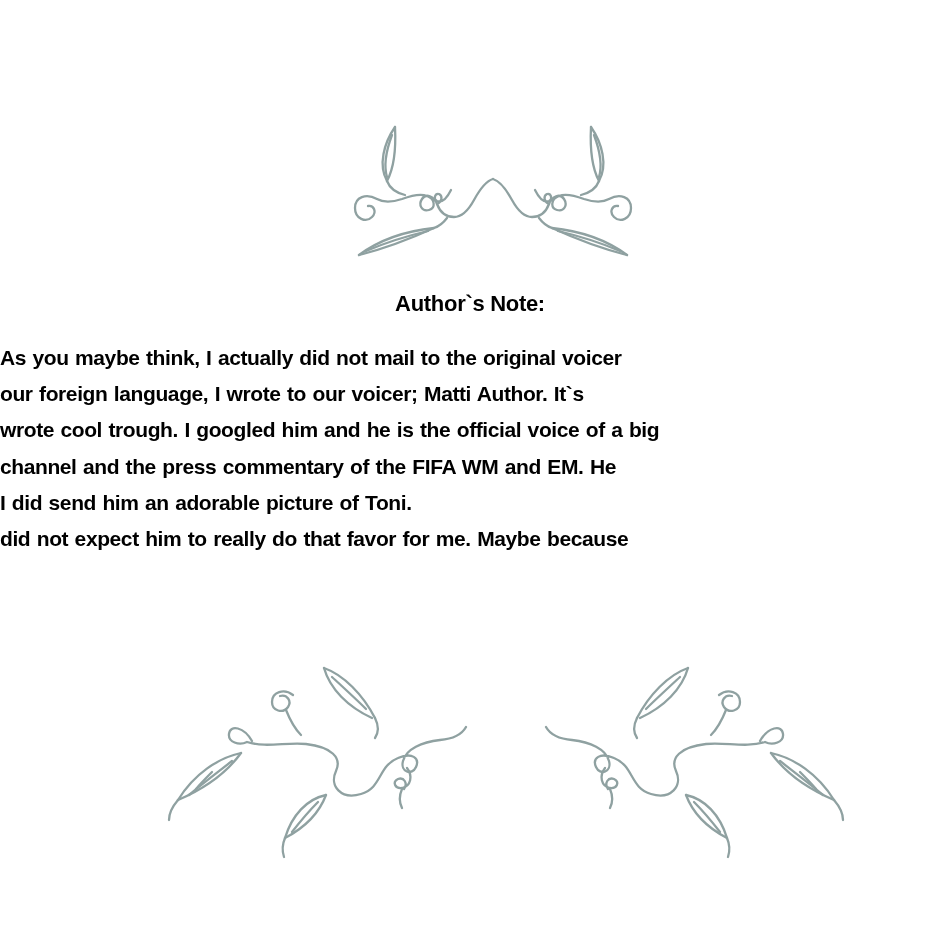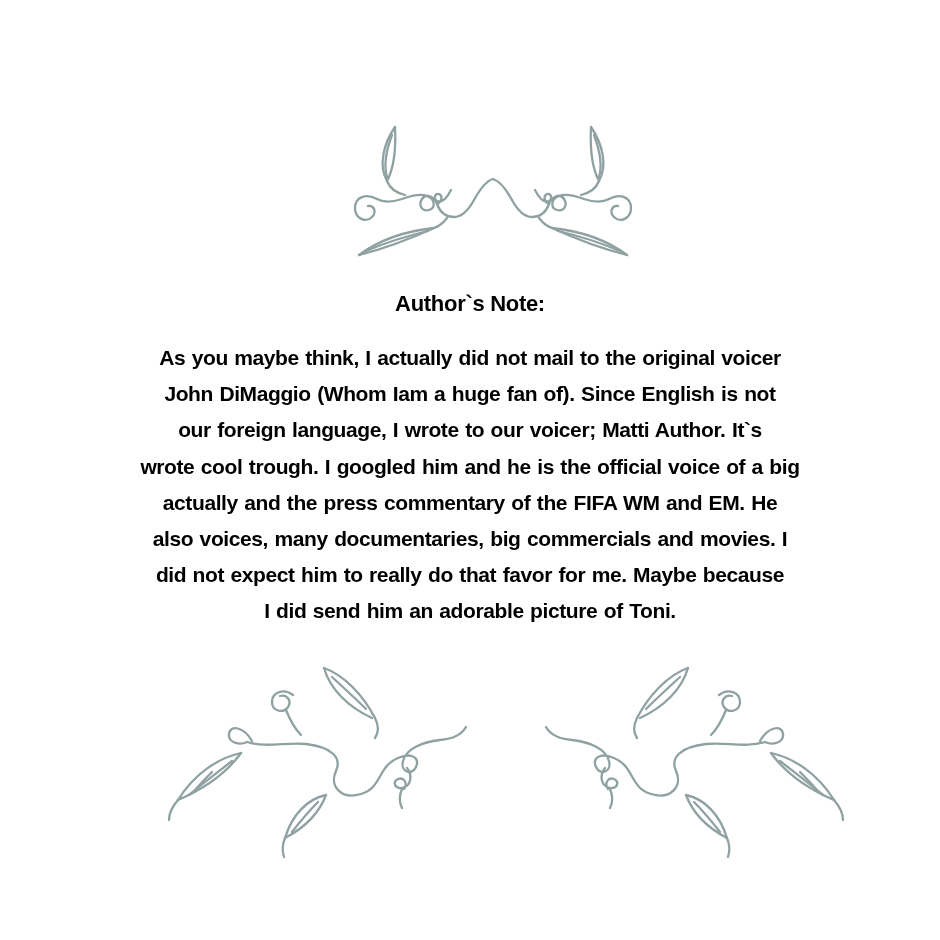--- a/index.html
+++ b/index.html
@@ -22,21 +22,21 @@
   .ornament-bl{left:156px;top:648px;width:312px;height:212px;}
   .ornament-br{left:544px;top:648px;width:312px;height:212px;}
   .heading{
     position:absolute;top:291px;left:0;width:940px;margin:0;
     text-align:center;
     font-size:22px;font-weight:bold;letter-spacing:-0.3px;
     color:var(--ink);
   }
   .note{
     position:absolute;top:340px;left:0;width:940px;
-    text-align:center;
+    text-align:left;
   }
   .note .line{
     font-size:21px;font-weight:bold;
     letter-spacing:-0.4px;word-spacing:1px;
     line-height:36.2px;white-space:nowrap;
     color:var(--ink);
   }
 </style>
 </head>
 <body>
@@ -58,27 +58,25 @@
         <path d="M83 106 C89 104 93 100 96 96"></path>
       </g>
       <use href="#topHalf" transform="translate(284 0) scale(-1 1)"></use>
     </svg>
   </div>
 
   <h1 class="heading">Author`s Note:</h1>
 
   <div class="note">
     <div class="line">As you maybe think, I actually did not mail to the original voicer</div>
-    <div class="line">John DiMaggio (Whom Iam a huge fan of). Since English is not</div>
     <div class="line">our foreign language, I wrote to our voicer; Matti Author. It`s</div>
     <div class="line">wrote cool trough. I googled him and he is the official voice of a big</div>
-    <div class="line">actually and the press commentary of the FIFA WM and EM. He</div>
-    <div class="line">also voices, many documentaries, big commercials and movies. I</div>
+    <div class="line">channel and the press commentary of the FIFA WM and EM. He</div>
+    <div class="line">I did send him an adorable picture of Toni.</div>
     <div class="line">did not expect him to really do that favor for me. Maybe because</div>
-    <div class="line">I did send him an adorable picture of Toni.</div>
   </div>
 
   <div class="ornament ornament-bl">
     <svg viewBox="0 0 312 212">
       <g class="fl" id="vineF">
         <path d="M96 93 C88 79 74 76 73 86 C72 94 83 98 91 94 C110 100 130 94 150 96 C176 99 186 110 180 123 C173 138 185 152 205 146 C226 140 222 118 242 110 C256 104 264 110 260 119 C256 128 244 124 247 113 C250 101 266 94 284 92 C296 91 305 88 310 79"></path>
         <path d="M137 47 C128 40 116 44 116 54 C116 63 127 66 132 59 C136 53 131 46 124 48"></path>
         <path d="M130 62 C134 72 138 80 145 87"></path>
         <path d="M168 20 C188 27 207 47 219 70"></path>
         <path d="M168 20 C174 41 192 59 216 70"></path>

